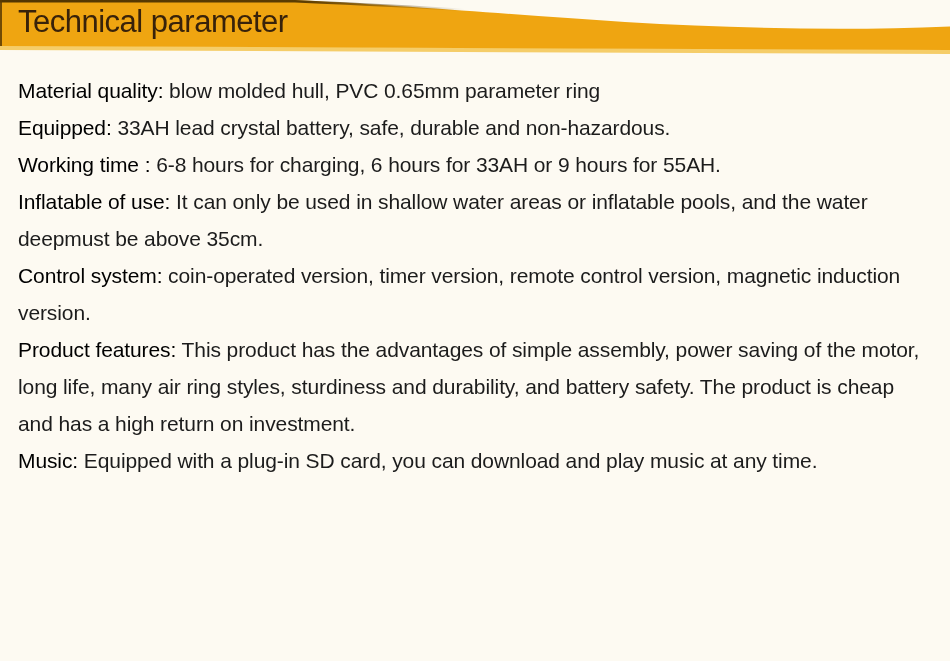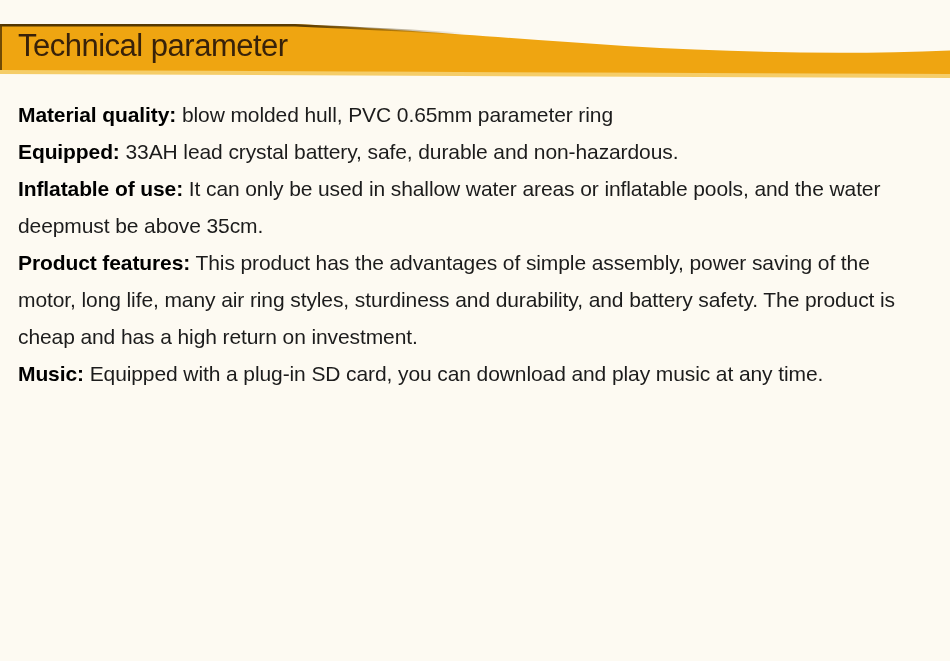--- a/index.html
+++ b/index.html
@@ -5,40 +5,40 @@
   html,body{margin:0;padding:0;}
   body{
     width:950px;height:661px;
     background:#FDFAF2;
     font-family:"Liberation Sans","DejaVu Sans",sans-serif;
     overflow:hidden;
   }
   .page{position:relative;width:950px;height:661px;}
 
   
-  .banner{position:relative;width:888px;height:55px;margin-top:24px;}
+  .banner{position:relative;width:888px;height:55px;}
   .banner svg{position:absolute;left:0;top:0;display:block;}
   .banner h1{
     position:absolute;left:18px;top:4px;margin:0;
     font-size:31px;font-weight:normal;letter-spacing:-0.5px;
     color:#38220A;z-index:2;
   }
 
   
   .spec-list{
     padding:17px 30px 0 18px;
   }
   .spec{
     margin:0;
     font-size:21px;
     line-height:37px;
     color:#1C1C1C;
     letter-spacing:-0.1px;
   }
-  .spec .lbl{font-weight:bold;color:#000;}
+  .spec .lbl{font-weight:normal;color:#000;}
   .spec .small{font-size:17.5px;}
 </style>
 </head>
 <body>
 
 <div class="page">
 
   <header class="banner">
     <svg width="950" height="55" viewBox="0 0 950 55" aria-hidden="true">
       <defs>
@@ -61,23 +61,25 @@
   </header>
 
   <main class="spec-list">
 
     <p class="spec"><b class="lbl">Material quality:</b><span> blow molded hull, PVC 0.65mm parameter ring</span></p>
 
 
 
     <p class="spec"><b class="lbl">Equipped:</b><span> 33AH lead crystal battery, safe, durable and non-hazardous.</span></p>
 
+    <p class="spec"><b class="lbl">Working time :</b><span> 6-8 hours for charging, 6 hours for 33AH or 9 hours for 55AH.</span></p>
 
 
     <p class="spec"><b class="lbl">Inflatable of use:</b><span> It can only be used in shallow water areas or inflatable pools, and the water deepmust be above 35cm.</span></p>
 
+    <p class="spec"><b class="lbl">Control system:</b><span> coin-operated version, timer version, remote control version, magnetic induction version.</span></p>
 
     <p class="spec"><b class="lbl">Product features:</b><span> This product has the advantages of simple assembly, power saving of the motor, long life, many air ring styles, sturdiness and durability, and battery safety. The product is cheap and has a high return on investment.</span></p>
 
     <p class="spec"><b class="lbl">Music:</b><span> Equipped with a plug-in SD card, you can download and play music at any time.</span></p>
 
   </main>
 </div>
 
 </body></html>

